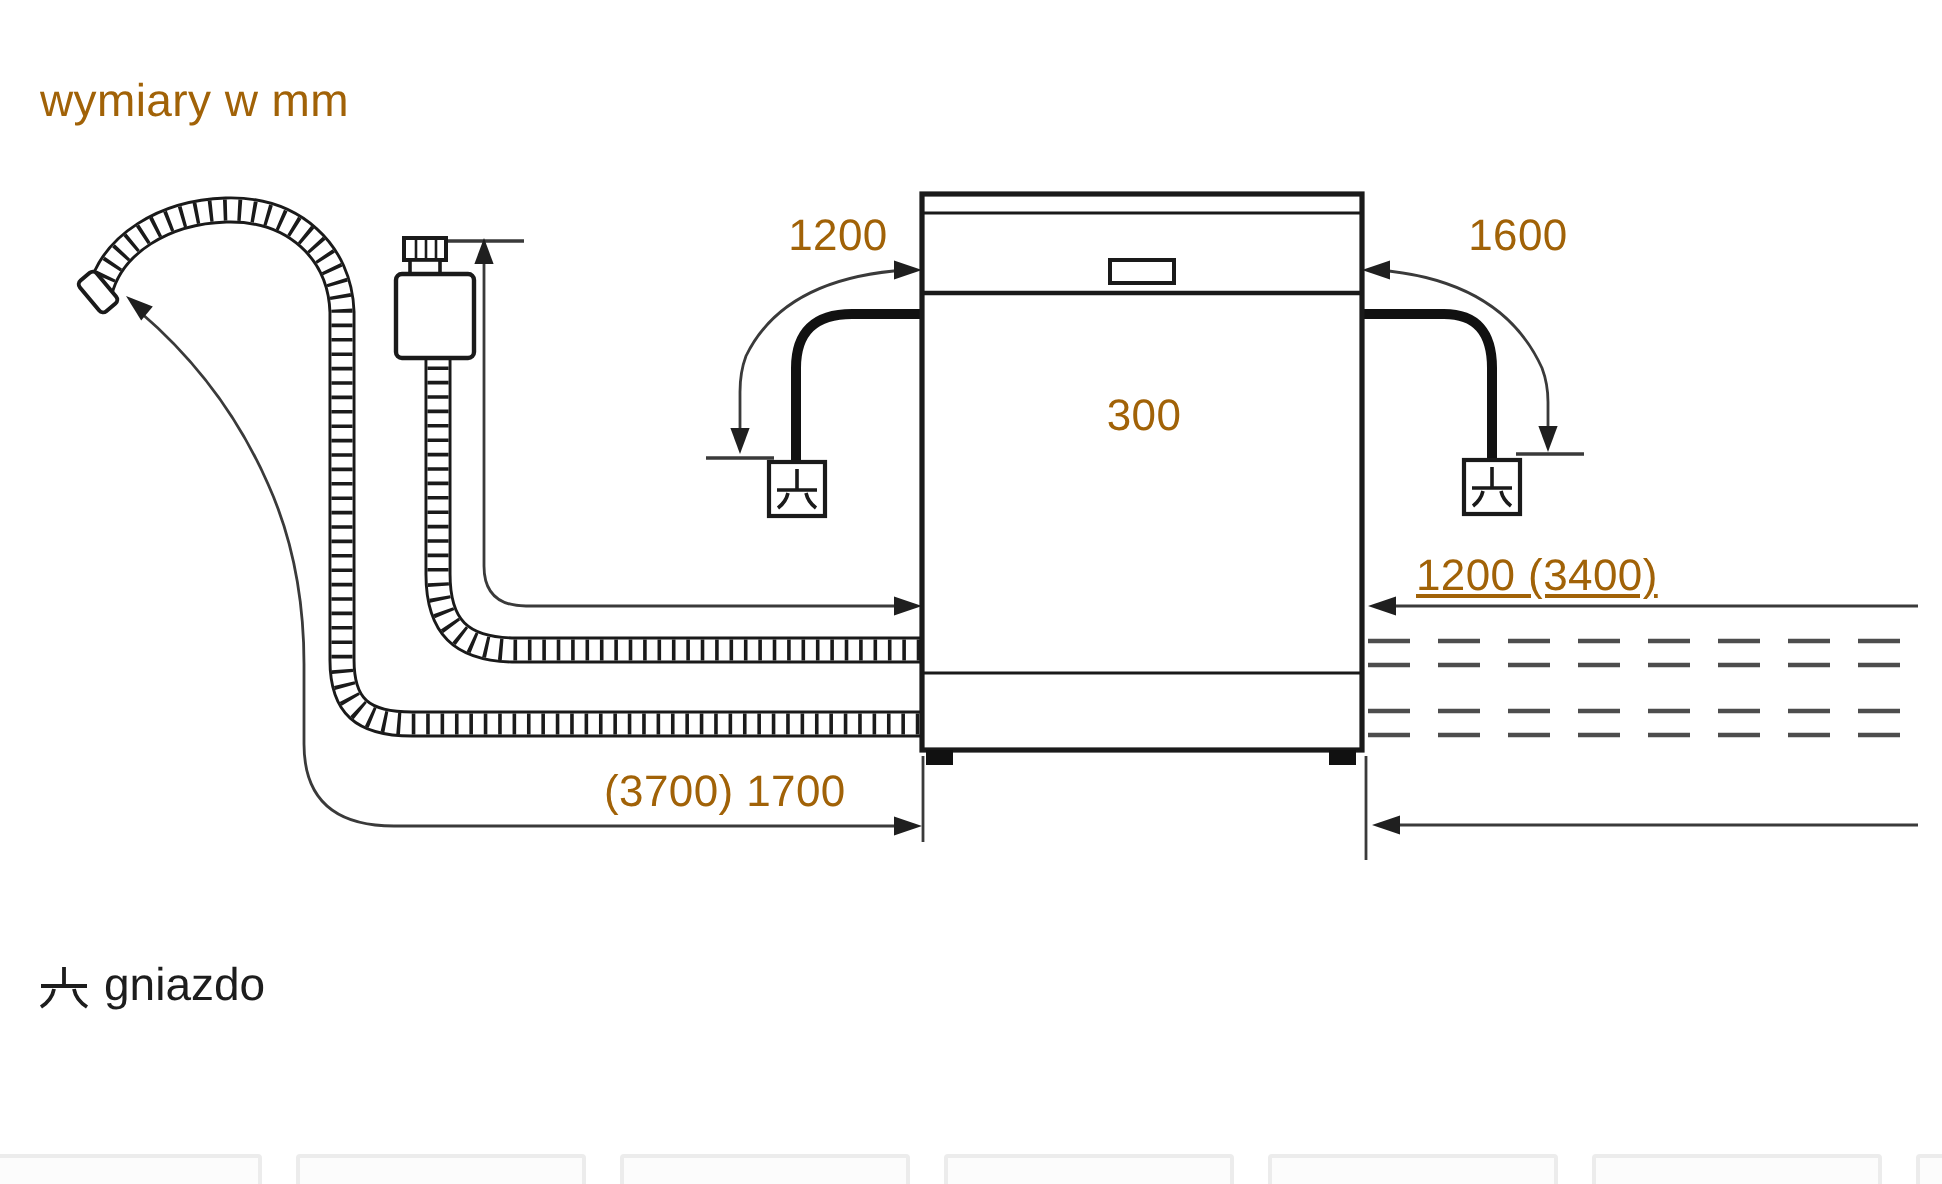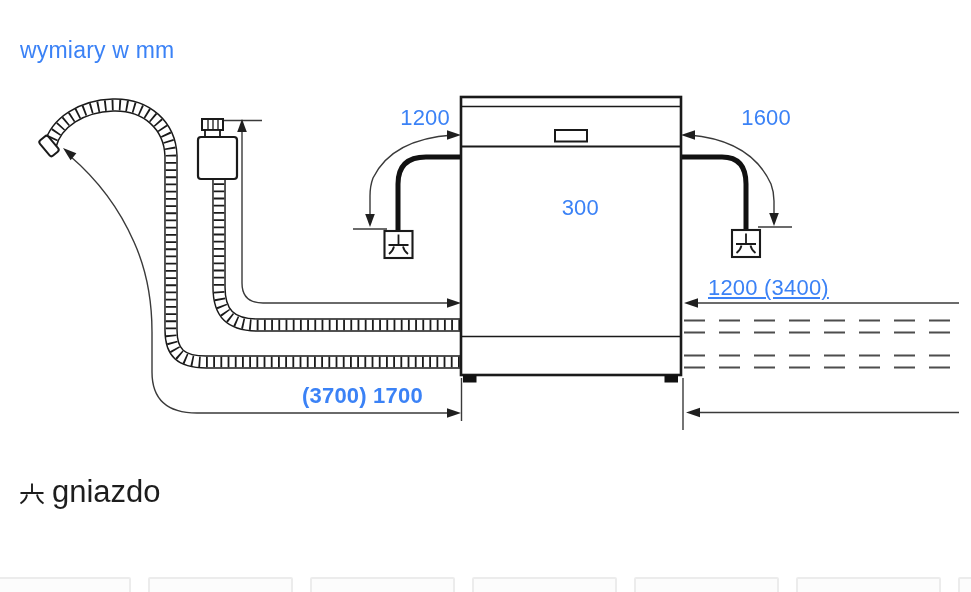--- a/index.html
+++ b/index.html
@@ -8,34 +8,34 @@
     background:#ffffff;
     font-family:"Liberation Sans", sans-serif;
     color:#1d1d1d;
   }
   #stage{position:absolute;inset:0;}
   svg{position:absolute;left:0;top:0;}
   .lbl{
     position:absolute;
     font-size:22px;
     line-height:24px;
-    color:#3b82f6;
+    color:#a16207;
     white-space:nowrap;
     letter-spacing:0.2px;
   }
-  .lbl.center{text-align:right;}
+  .lbl.center{text-align:center;}
   #title-label{font-size:23px;left:20px;top:38px;}
   #dim-cable-left{left:388px;top:106px;width:62px;}
   #dim-cable-right{left:703px;top:106px;width:64px;margin-left:24px;}
   #dim-width{left:545px;top:196px;width:54px;background:#ffffff;}
   #dim-supply-left{left:302px;top:276px;}
   #dim-right-top{left:708px;top:276px;text-decoration:underline;}
-  #dim-drain-left{left:302px;top:384px;font-weight:bold;}
+  #dim-drain-left{left:302px;top:384px;}
   #dim-right-bottom{left:707px;top:386px;}
-  .legend-row{position:absolute;font-size:31px;line-height:26px;white-space:nowrap;text-align:center;}
+  .legend-row{position:absolute;font-size:23px;line-height:26px;white-space:nowrap;text-align:center;}
   #legend-socket-text{left:52px;top:479px;}
   #legend-parens-text{left:19px;top:505px;}
   #legend-socket-glyph{position:absolute;left:19px;top:482px;width:26px;height:24px;}
   .thumb{
     position:absolute;top:577px;width:145px;height:46px;
     border:2px solid #ececec;background:#fcfcfc;border-radius:2px;
     box-sizing:border-box;
   }
 </style>
 </head>

